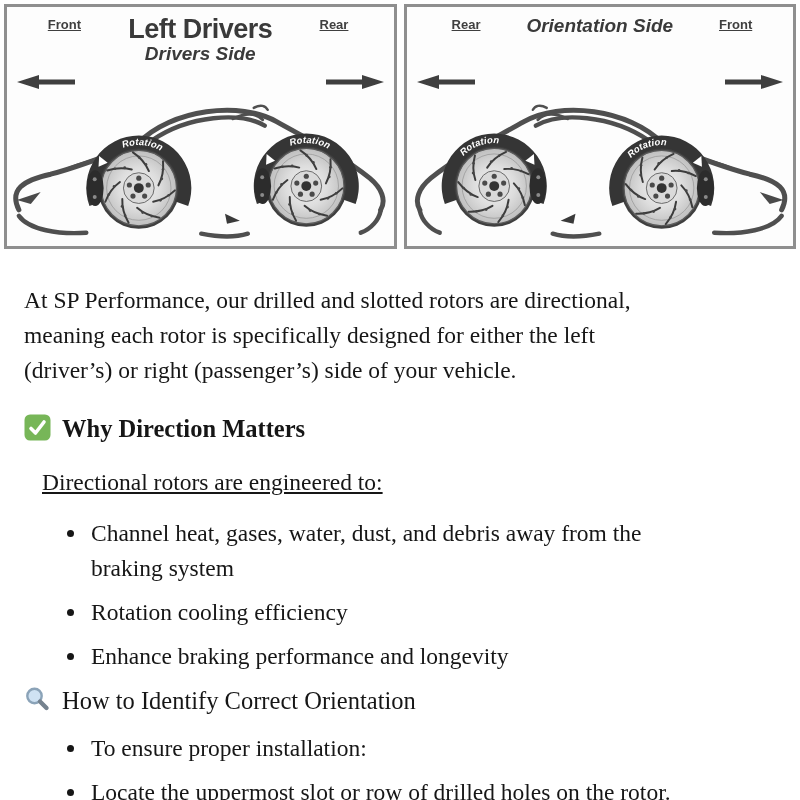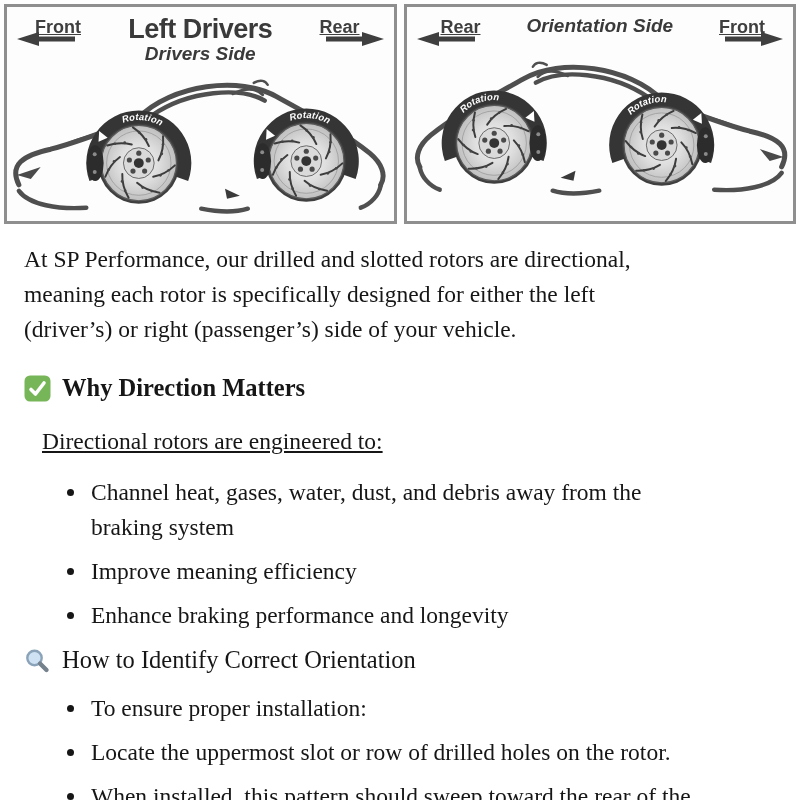--- a/index.html
+++ b/index.html
@@ -8,36 +8,36 @@
 
   
   .diagram-row { display:flex; gap:7px; padding:4px 4px 0 4px; }
   .panel { flex:1 1 0; border:3px solid #8f8f8f; background:#fdfdfd; min-width:0; }
   .panel-header { display:flex; align-items:flex-start; padding:7px 10px 0 10px; }
   .panel-titles { flex:1 1 auto; text-align:center; line-height:1.05;
                   font-family:"Liberation Sans", sans-serif; color:#3a3a3a; margin-top:1px; }
   .panel-title { font-size:27px; font-weight:bold; letter-spacing:-0.5px; }
   .panel-subtitle { font-size:19px; font-weight:bold; font-style:italic; margin-top:1px; }
   .dir-label { width:74px; flex:0 0 auto; font-family:"Liberation Sans", sans-serif;
-               color:#3f3f3f; font-size:18px; font-weight:bold; line-height:1;
-               display:flex; flex-direction:column; margin-top:4px; }
+               color:#3f3f3f; font-size:13px; font-weight:bold; line-height:1;
+               display:flex; flex-direction:column; margin-top:4px;gap:48px; }
   .dir-label .dir-text { text-decoration:underline; }
   .dir-label.left  { align-items:flex-end; padding-right:8px; }
   .dir-label.left .dir-text { padding-right:2px; }
   .dir-label.right { align-items:flex-start; padding-left:8px; }
   .dir-label.right .dir-text { padding-left:2px; }
   .dir-arrow { display:block; margin-top:-4px; }
   .dir-label.left  .dir-arrow { margin-right:8px; }
   .dir-label.right .dir-arrow { margin-left:8px; }
   .car-art { display:block; width:100%; height:auto; }
 
   
   .content { padding:12px 30px 26px 24px; font-size:23.5px; line-height:1.49; }
-  .intro { margin:6px 0 0; white-space:pre-line; }
-  h2.sec { display:flex; align-items:flex-end; gap:11px; font-size:24.5px; line-height:1.2; }
+  .intro { margin:22px 0 0; white-space:pre-line; }
+  h2.sec { display:flex; align-items:flex-start; gap:11px; font-size:24.5px; line-height:1.2; }
   h2.why { margin:26px 0 0; font-weight:bold; }
   h2.how { margin:12px 0 0; font-weight:normal; }
   .emoji { display:inline-flex; flex:0 0 auto; }
   .lead { margin:22px 18px 0;text-decoration:underline; }
   ul.blist { margin:16px 0 0; padding-left:64px; }
   ul.blist li { margin:0 0 9px 0; padding-left:3px; white-space:pre-line; }
 </style>
 </head>
 <body>
 
@@ -292,21 +292,21 @@
         </svg>
       </span>
       <span>Why Direction Matters</span>
     </h2>
 
     <p class="lead">Directional rotors are engineered to:</p>
 
     <ul class="blist">
       <li>Channel heat, gases, water, dust, and debris away from the
 braking system</li>
-      <li>Improve meaning efficiency</li>
+      <li>Rotation cooling efficiency</li>
       <li>Enhance braking performance and longevity</li>
     </ul>
 
     <h2 class="sec how">
       <span class="emoji">
         <svg width="27" height="27" viewBox="0 0 27 27">
           <circle cx="10.5" cy="10" r="7.2" fill="#cfe2f3" stroke="#8ba3b8" stroke-width="2.4"></circle>
           <line x1="16" y1="15.5" x2="22.5" y2="22" stroke="#75828e" stroke-width="4.4" stroke-linecap="round"></line>
         </svg>
       </span>

